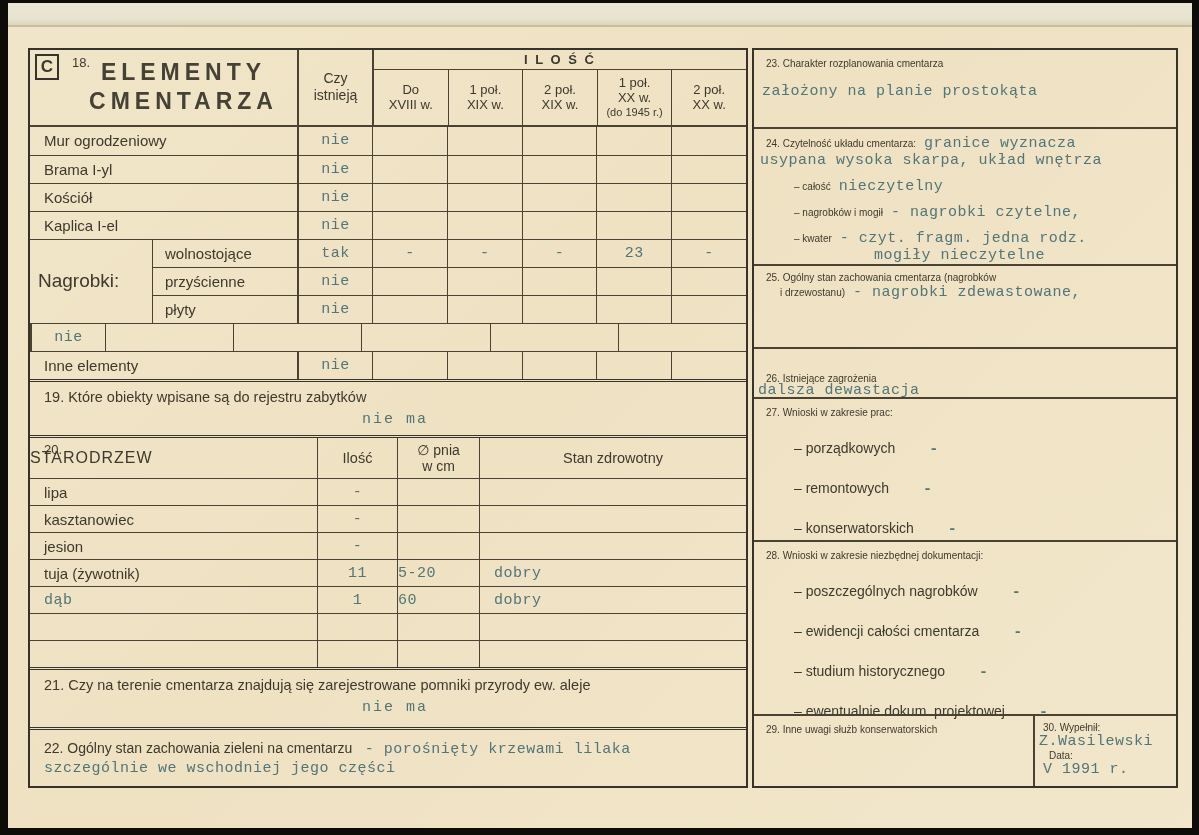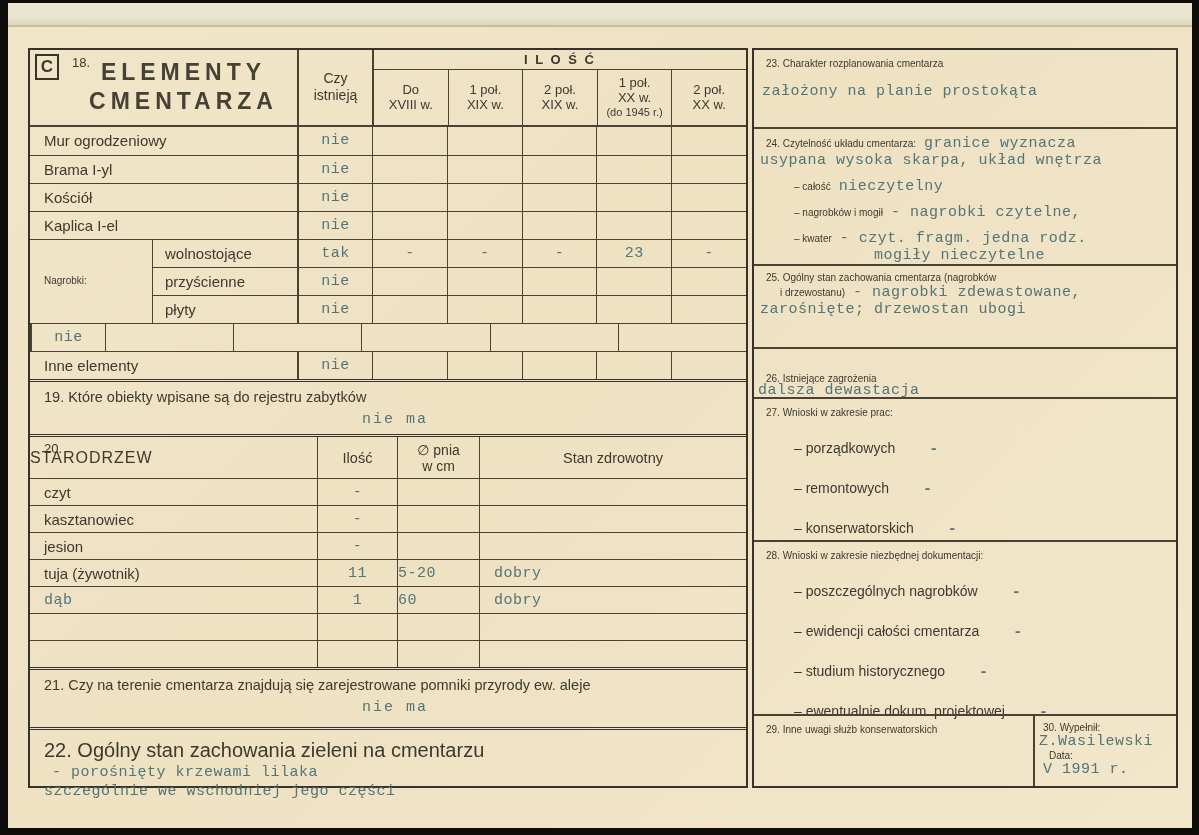--- a/index.html
+++ b/index.html
@@ -62,39 +62,39 @@
     flex:1;display:flex;flex-direction:column;align-items:center;justify-content:center;
     font-size:13px;line-height:15px;text-align:center;
   }
   .period-cell + .period-cell{border-left:1px solid var(--line);}
   .period-cell .small{font-size:11px;}
   .et-rows{display:flex;flex-direction:column;}
   .et-row{display:flex;height:28px;}
   .et-row.bordered{border-top:1px solid var(--line);}
   .et-row .cell{display:flex;align-items:center;}
   .label-cell{width:267px;padding-left:14px;font-size:15px;}
-  .group-cell{width:122px;padding-left:14px;font-size:10px;}
+  .group-cell{width:122px;padding-left:8px;font-size:19px;}
   .sub-cell{width:145px;padding-left:12px;font-size:15px;border-left:1px solid var(--line);}
   .exists-cell{width:75px;border-left:2px solid var(--line);justify-content:center;}
   .val-cell{flex:1;border-left:1px solid var(--line);justify-content:center;}
   .et-row.grouped .sub-cell,
   .et-row.grouped .exists-cell,
   .et-row.grouped .val-cell{border-top:1px solid var(--line);}
   .typed{
     font-family:"Liberation Mono", monospace;
     color:var(--typed);font-size:15px;letter-spacing:0.5px;white-space:nowrap;
   }
   
   .lsec{border-top:3px double var(--heavy);padding:7px 0 0 14px;}
   .lsec .sec-label{font-size:14.5px;}
   .lsec .sec-answer{text-align:center;margin-top:6px;letter-spacing:2px;}
   .sec19{height:56px;}
   .sec21{height:60px;}
   .sec22{height:59px;padding-top:9px;padding-right:8px;}
-  .sec22 .inline-label{font-size:20px;}
+  .sec22 .inline-label{font-size:14px;}
   
   .tt-header{border-top:3px double var(--heavy);display:flex;height:44px;}
   .tt-title{width:287px;position:relative;display:flex;align-items:center;justify-content:flex-start;}
   .tt-number{position:absolute;left:14px;top:4px;font-size:13px;}
   .tt-title-text{font-size:16px;letter-spacing:1px;}
   .tt-count{width:80px;border-left:1px solid var(--line);display:flex;align-items:center;justify-content:center;font-size:14.5px;}
   .tt-diam{width:82px;border-left:1px solid var(--line);display:flex;flex-direction:column;align-items:center;justify-content:center;font-size:14px;line-height:16px;}
   .tt-health{flex:1;border-left:1px solid var(--line);display:flex;align-items:center;justify-content:center;font-size:14.5px;}
   .tt-row{display:flex;height:27px;border-top:1px solid var(--line);}
   .tt-row .cell{display:flex;align-items:center;}
@@ -275,21 +275,21 @@
       </div>
       <div class="tt-count">Ilość</div>
       <div class="tt-diam">
         <div>∅ pnia</div>
         <div>w cm</div>
       </div>
       <div class="tt-health">Stan zdrowotny</div>
     </div>
     <div id="tree-rows">
         <div class="tt-row">
-          <div class="cell tt-name">czyt</div>
+          <div class="cell tt-name">lipa</div>
           <div class="cell tt-c typed">-</div>
           <div class="cell tt-d typed"></div>
           <div class="cell tt-h typed"></div>
         </div>
         <div class="tt-row">
           <div class="cell tt-name">kasztanowiec</div>
           <div class="cell tt-c typed">-</div>
           <div class="cell tt-d typed"></div>
           <div class="cell tt-h typed"></div>
         </div>
@@ -368,21 +368,20 @@
           <div class="typed" style="margin-left: 108px;">mogiły nieczytelne</div>
         </div>
     </div>
 
     <div class="rsec s25">
       <div class="rlabel nowrap">25. Ogólny stan zachowania cmentarza (nagrobków</div>
       <div class="line nowrap">
         <span class="rlabel" style="margin-left:14px;">i drzewostanu)</span>
         <span class="typed" style="margin-left:4px;margin-top:23px;">- nagrobki zdewastowane,</span>
       </div>
-      <div class="typed" style="margin-left:-6px;">zarośnięte; drzewostan ubogi</div>
     </div>
 
     <div class="rsec s26">
       <div class="rlabel">26. Istniejące zagrożenia</div>
       <div class="typed" style="margin-left:-8px;margin-top:-2px;">dalsza dewastacja</div>
     </div>
 
     <div class="rsec s27">
       <div class="rlabel">27. Wnioski w zakresie prac:</div>
       <div id="s27-items">

